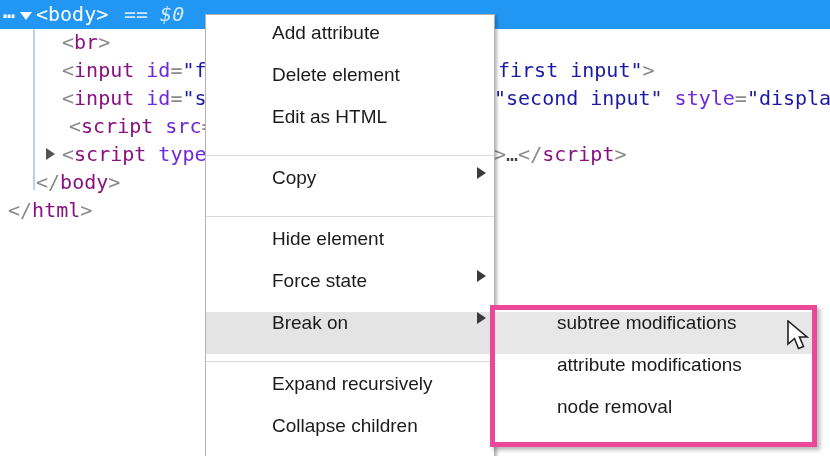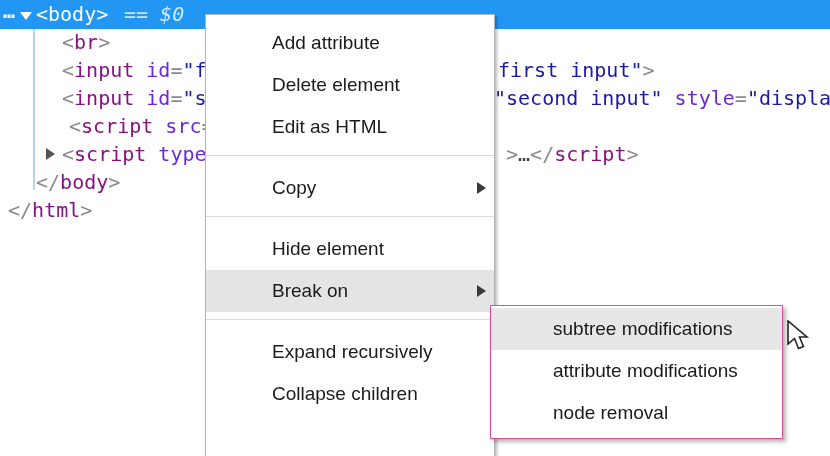--- a/index.html
+++ b/index.html
@@ -30,30 +30,30 @@
   .indent-guide{position:absolute;left:33px;top:29px;width:2px;height:161px;background:#bcd3ec;}
   .expand-arrow{position:absolute;left:46px;top:148px;width:0;height:0;
     border-top:6px solid transparent;border-bottom:6px solid transparent;border-left:9px solid #545454;}
   
   .menu{
     position:absolute;left:205px;top:14px;width:290px;height:450px;box-sizing:border-box;
     background:#ffffff;border:1px solid #b4b4b4;box-shadow:2px 2px 3px rgba(0,0,0,0.28);
     padding-top:7px;z-index:5;
   }
   .menu-item{
-    height:42px;padding:0 8px 0 66px;display:flex;align-items:center;
+    height:42px;padding:0 8px 0 66px;display:flex;
     font-size:19px;color:#1b1b1b;
   }
   .menu-item.hl{background:#e4e4e4;gap:48px;}
   .menu-sep{height:1px;background:#d9d9d9;margin:7px 0 11px 0;}
   .arrow-right{margin-left:auto;width:0;height:0;
     border-top:6px solid transparent;border-bottom:6px solid transparent;border-left:9px solid #3a3a3a;}
   .submenu{
-    position:absolute;left:490px;top:305px;width:293px;box-sizing:border-box;
-    background:#ffffff;border:1px solid #ec4899;box-shadow:3px 3px 4px rgba(0,0,0,0.28);
+    position:absolute;left:490px;top:305px;width:327px;box-sizing:border-box;
+    background:#ffffff;border:5px solid #ec4899;box-shadow:3px 3px 4px rgba(0,0,0,0.28);
     padding:2px 0 4px 0;z-index:6;
   }
   .submenu .menu-item{padding-left:62px;}
   .submenu .menu-item.hl{background:#e7e7e7;}
   
   .cursor{position:absolute;left:786px;top:320px;z-index:10;}
 </style>
 </head>
 <body>
 
@@ -71,21 +71,21 @@
 
 <div class="dom-row" style="left:62px;top:56px;"><span class="tok-punc">&lt;</span><span class="tok-tag">input</span><span class="tok-attr"> id</span><span class="tok-punc">=</span><span class="tok-val">"f</span></div>
 <div class="dom-row" style="left:498px;top:56px;"><span class="tok-val">first input"</span><span class="tok-punc">&gt;</span></div>
 
 <div class="dom-row" style="left:62px;top:84px;"><span class="tok-punc">&lt;</span><span class="tok-tag">input</span><span class="tok-attr"> id</span><span class="tok-punc">=</span><span class="tok-val">"s</span></div>
 <div class="dom-row" style="left:494px;top:84px;"><span class="tok-val">"second input"</span><span class="tok-attr"> style</span><span class="tok-punc">=</span><span class="tok-val">"display</span></div>
 
 <div class="dom-row" style="left:62px;top:112px;margin-left:7px;"><span class="tok-punc">&lt;</span><span class="tok-tag">script</span><span class="tok-attr"> src</span><span class="tok-punc">=</span></div>
 
 <div class="dom-row" style="left:62px;top:140px;"><span class="tok-punc">&lt;</span><span class="tok-tag">script</span><span class="tok-attr"> type</span></div>
-<div class="dom-row" style="left:494px;top:140px;margin-left:12px;"><span class="tok-punc">&gt;</span><span class="tok-ellip">…</span><span class="tok-punc">&lt;/</span><span class="tok-tag">script</span><span class="tok-punc">&gt;</span></div>
+<div class="dom-row" style="left:494px;top:140px;"><span class="tok-punc">&gt;</span><span class="tok-ellip">…</span><span class="tok-punc">&lt;/</span><span class="tok-tag">script</span><span class="tok-punc">&gt;</span></div>
 
 <div class="dom-row" style="left:36px;top:168px;"><span class="tok-punc">&lt;/</span><span class="tok-tag">body</span><span class="tok-punc">&gt;</span></div>
 <div class="dom-row" style="left:8px;top:196px;"><span class="tok-punc">&lt;/</span><span class="tok-tag">html</span><span class="tok-punc">&gt;</span></div>
 
 <div class="menu">
   <div class="menu-item">
       <span>Add attribute</span>
     </div>
   <div class="menu-item">
       <span>Delete element</span>
@@ -94,20 +94,24 @@
       <span>Edit as HTML</span>
     </div>
   <div class="menu-sep"></div>
   <div class="menu-item">
       <span>Copy</span>
       <span class="arrow-right"></span>
     </div>
   <div class="menu-sep"></div>
   <div class="menu-item">
       <span>Hide element</span>
+    </div>
+  <div class="menu-item">
+      <span>Force state</span>
+      <span class="arrow-right"></span>
     </div>
   <div class="menu-item hl">
       <span>Break on</span>
       <span class="arrow-right"></span>
     </div>
   <div class="menu-sep"></div>
   <div class="menu-item">
       <span>Expand recursively</span>
     </div>
   <div class="menu-item">

